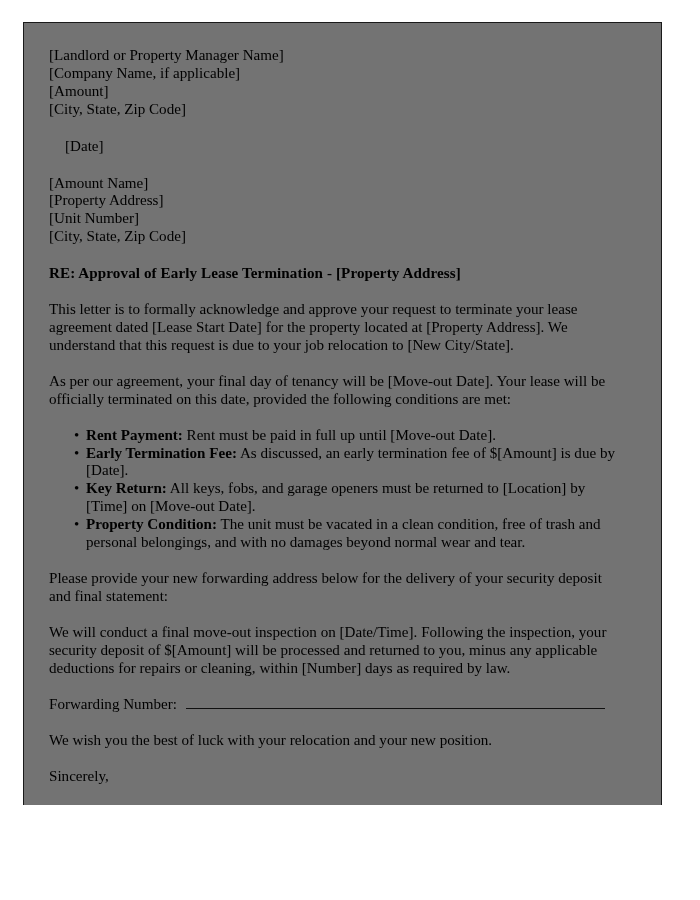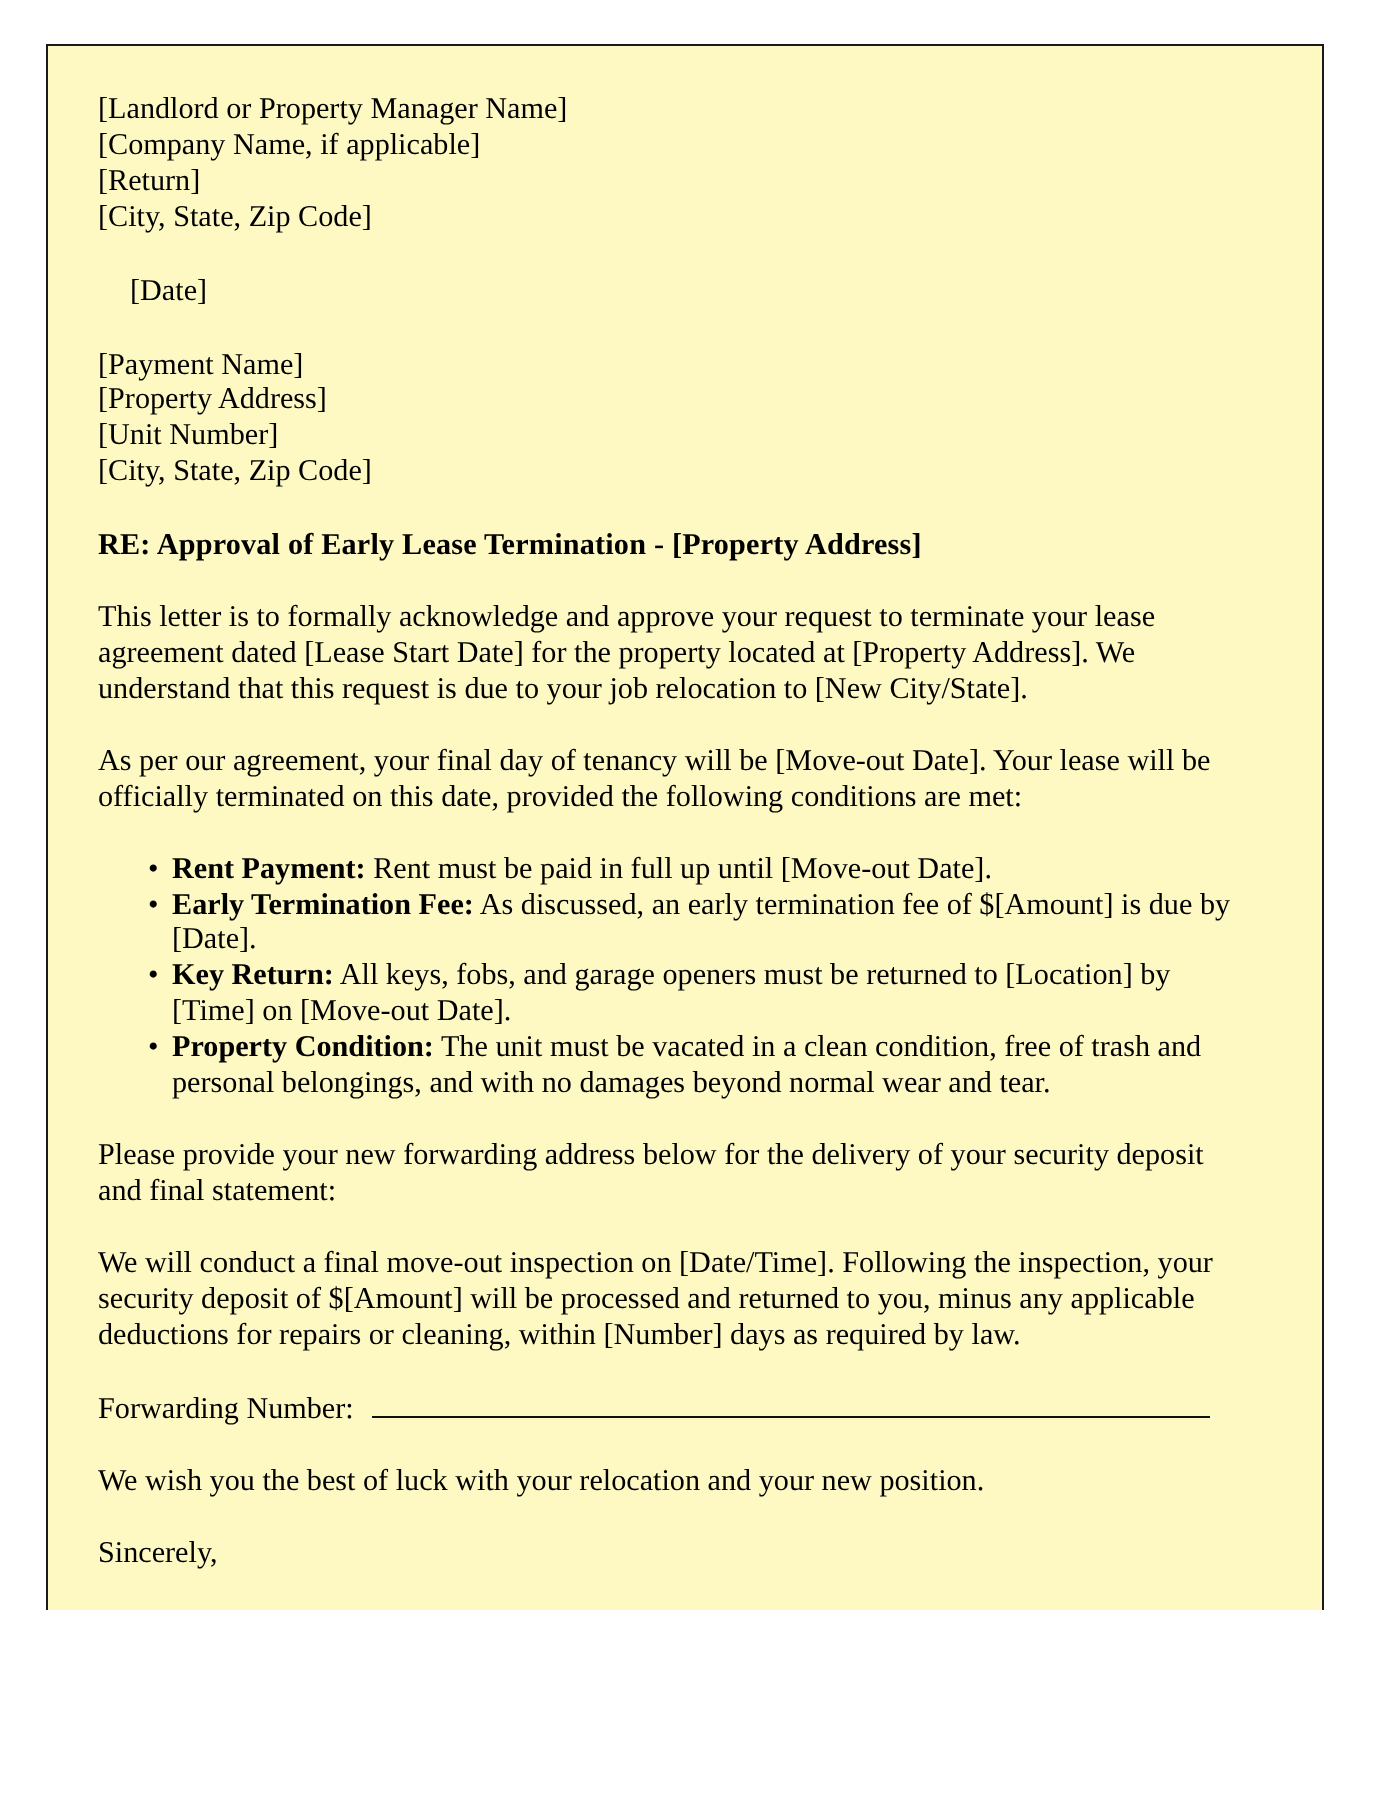--- a/index.html
+++ b/index.html
@@ -18,21 +18,21 @@
     position: absolute;
     left: 23px;
     top: 22px;
     width: 639px;
     height: 783px;
     box-sizing: border-box;
     border-left: 1.5px solid #1a1a1a;
     border-right: 1.5px solid #1a1a1a;
     border-top: 1.5px solid #1a1a1a;
     border-bottom: none;
-    background: #fef9c3;
+    background: #737373;
   }
   .doc-body {
     position: absolute;
     left: 25px;
     top: 24px;
     width: 578px;
     font-size: 15.1px;
     line-height: 17.9px;
   }
   .addr-block {
@@ -102,28 +102,28 @@
 </style>
 </head>
 <body>
 
 <div class="page-sheet">
   <div class="doc-body">
 
     <div class="addr-block">
       <span class="addr-line">[Landlord or Property Manager Name]</span>
       <span class="addr-line">[Company Name, if applicable]</span>
-      <span class="addr-line">[Return]</span>
+      <span class="addr-line">[Amount]</span>
       <span class="addr-line">[City, State, Zip Code]</span>
     </div>
 
     <div class="date-block">[Date]</div>
 
     <div class="addr-block">
-      <span class="addr-line">[Payment Name]</span>
+      <span class="addr-line">[Amount Name]</span>
       <span class="addr-line">[Property Address]</span>
       <span class="addr-line">[Unit Number]</span>
       <span class="addr-line">[City, State, Zip Code]</span>
     </div>
 
     <div class="re-line">RE: Approval of Early Lease Termination - [Property Address]</div>
 
 
     <p class="para">This letter is to formally acknowledge and approve your request to terminate your lease agreement dated [Lease Start Date] for the property located at [Property Address]. We understand that this request is due to your job relocation to [New City/State].</p>
 

